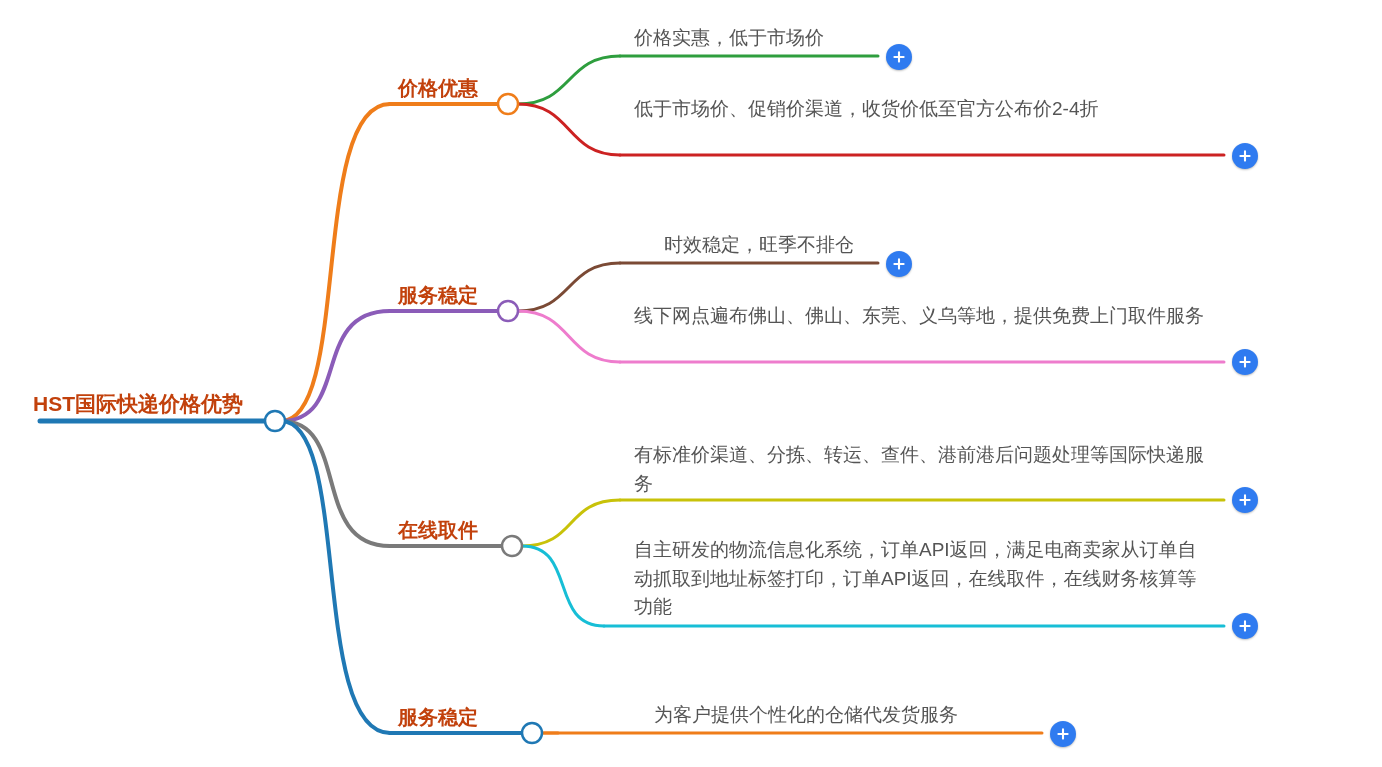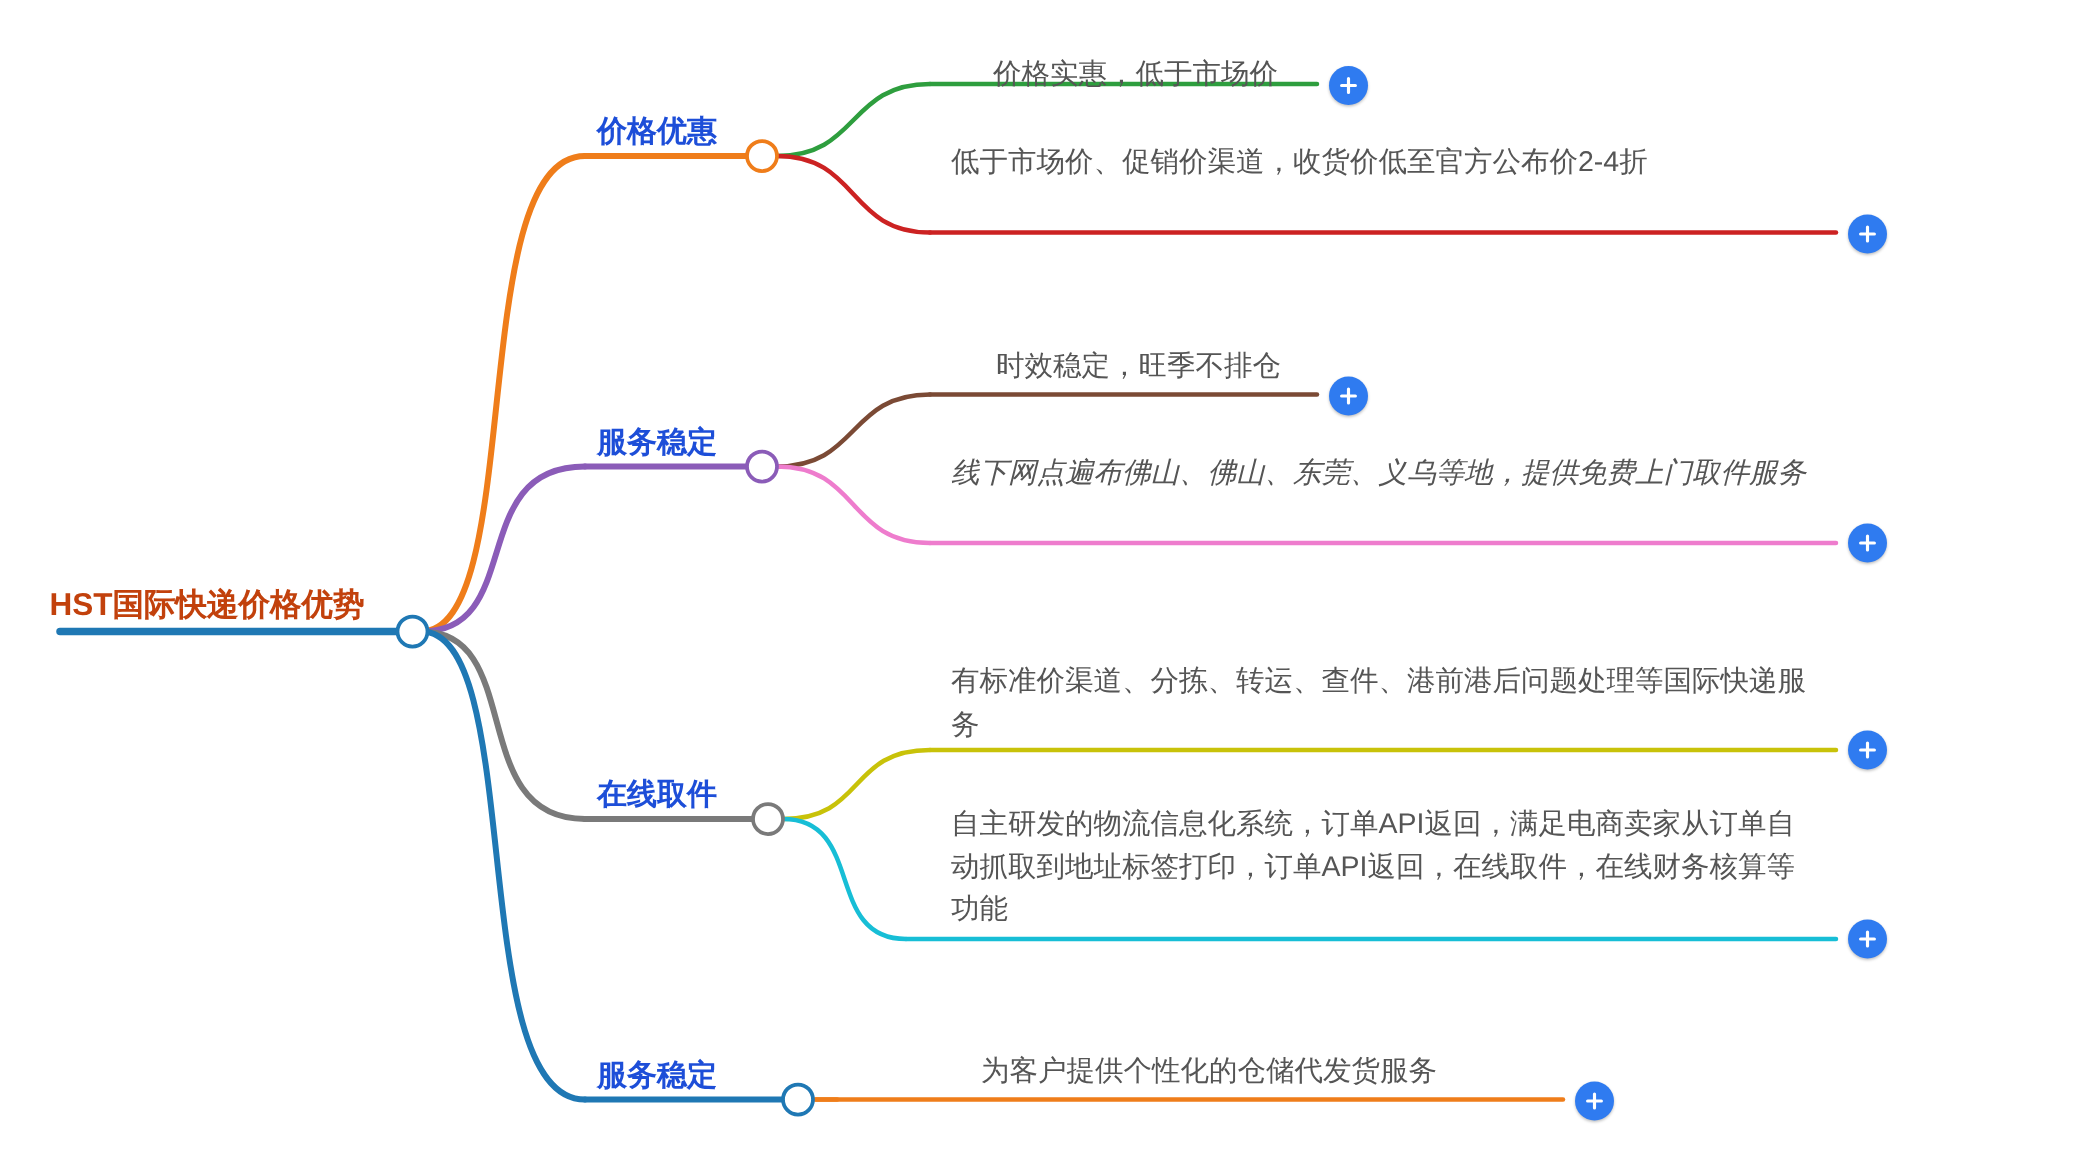--- a/index.html
+++ b/index.html
@@ -14,21 +14,21 @@
     position:absolute;
     color:#333333;
     white-space:nowrap;
     line-height:1.25;
   }
   .root-label{
     font-size:21px;font-weight:bold;color:#c2410c;
     letter-spacing:0px;
   }
   .branch-label{
-    font-size:20px;font-weight:bold;color:#1d4ed8;
+    font-size:20px;font-weight:bold;color:#c2410c;
     text-align:right;
   }
   .leaf-label{
     position:absolute;
     font-size:19px;color:#555555;font-weight:normal;
     line-height:1.5;
   }
   .plus-btn{
     position:absolute;width:26px;height:26px;border-radius:50%;
     background:#2f7bf0;
@@ -74,25 +74,25 @@
         <circle cx="508" cy="311" r="10" fill="#ffffff" stroke="#8b5cb8" stroke-width="2.5"></circle>
         <circle cx="512" cy="546" r="10" fill="#ffffff" stroke="#7a7a7a" stroke-width="2.5"></circle>
         <circle cx="532" cy="733" r="10" fill="#ffffff" stroke="#1f78b4" stroke-width="2.5"></circle>
         <circle cx="275" cy="421" r="10" fill="#ffffff" stroke="#1f78b4" stroke-width="2.5"></circle>
       </g>
   </svg>
 
   <div id="labels-layer">
       <div class="node-label root-label" style="left: 33px; top: 391px;">HST国际快递价格优势</div>
       <div class="node-label branch-label" style="left: 398px; top: 76px;">价格优惠</div>
-      <div class="leaf-label" style="left: 634px; top: 36px; width: 330px; margin-left: 28px;">价格实惠，低于市场价</div>
+      <div class="leaf-label" style="left: 634px; top: 24px; width: 330px;">价格实惠，低于市场价</div>
       <div class="leaf-label" style="left: 634px; top: 95px; width: 580px;">低于市场价、促销价渠道，收货价低至官方公布价2-4折</div>
       <div class="node-label branch-label" style="left: 398px; top: 283px;">服务稳定</div>
       <div class="leaf-label" style="left: 664px; top: 231px; width: 330px;">时效稳定，旺季不排仓</div>
-      <div class="leaf-label" style="left: 634px; top: 302px; width: 580px; font-style: italic;">线下网点遍布佛山、佛山、东莞、义乌等地，提供免费上门取件服务</div>
+      <div class="leaf-label" style="left: 634px; top: 302px; width: 580px;">线下网点遍布佛山、佛山、东莞、义乌等地，提供免费上门取件服务</div>
       <div class="node-label branch-label" style="left: 398px; top: 518px;">在线取件</div>
       <div class="leaf-label" style="left: 634px; top: 441px; width: 580px;">有标准价渠道、分拣、转运、查件、港前港后问题处理等国际快递服务</div>
       <div class="leaf-label" style="left: 634px; top: 536px; width: 580px;">自主研发的物流信息化系统，订单API返回，满足电商卖家从订单自动抓取到地址标签打印，订单API返回，在线取件，在线财务核算等功能</div>
       <div class="node-label branch-label" style="left: 398px; top: 705px;">服务稳定</div>
       <div class="leaf-label" style="left: 654px; top: 701px; width: 400px;">为客户提供个性化的仓储代发货服务</div>
     </div>
   <div id="plus-layer">
       <div class="plus-btn" style="left: 886px; top: 44px; background: rgb(47, 123, 240);">
         <svg width="14" height="14" viewBox="0 0 14 14">
           <path d="M7 2.4 L7 11.6 M2.4 7 L11.6 7" stroke="#ffffff" stroke-width="2.1" stroke-linecap="round"></path>

